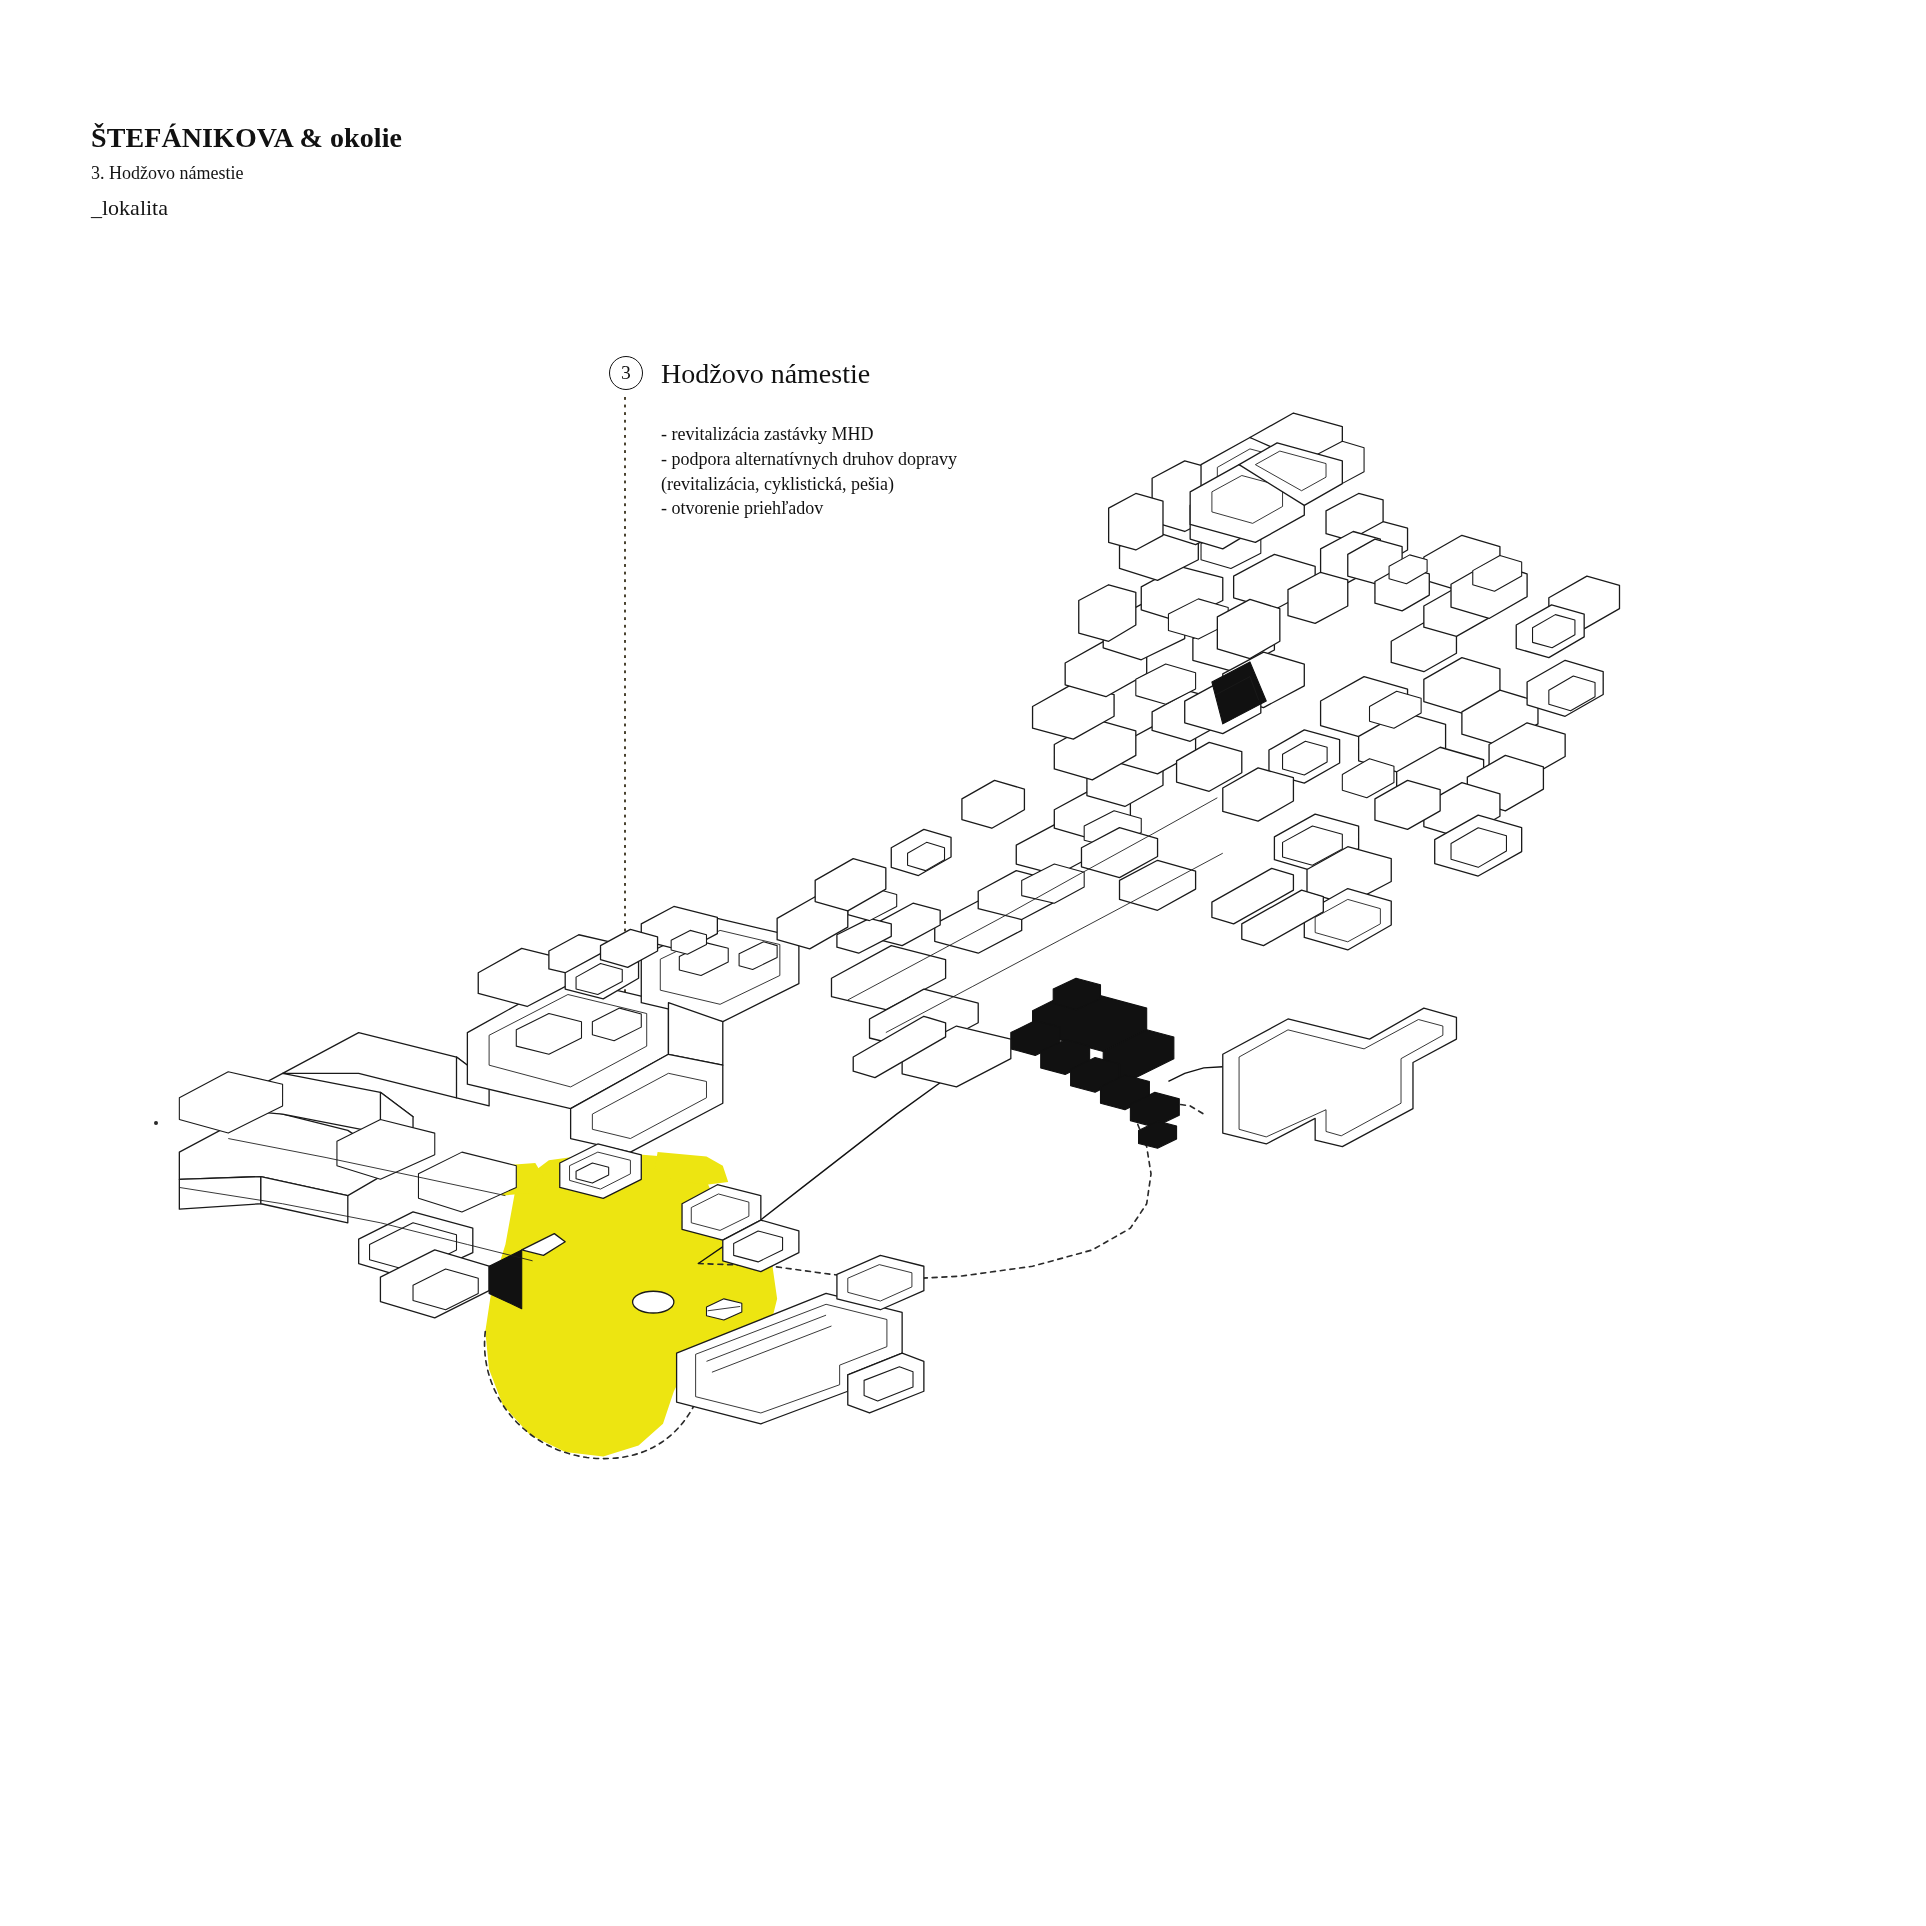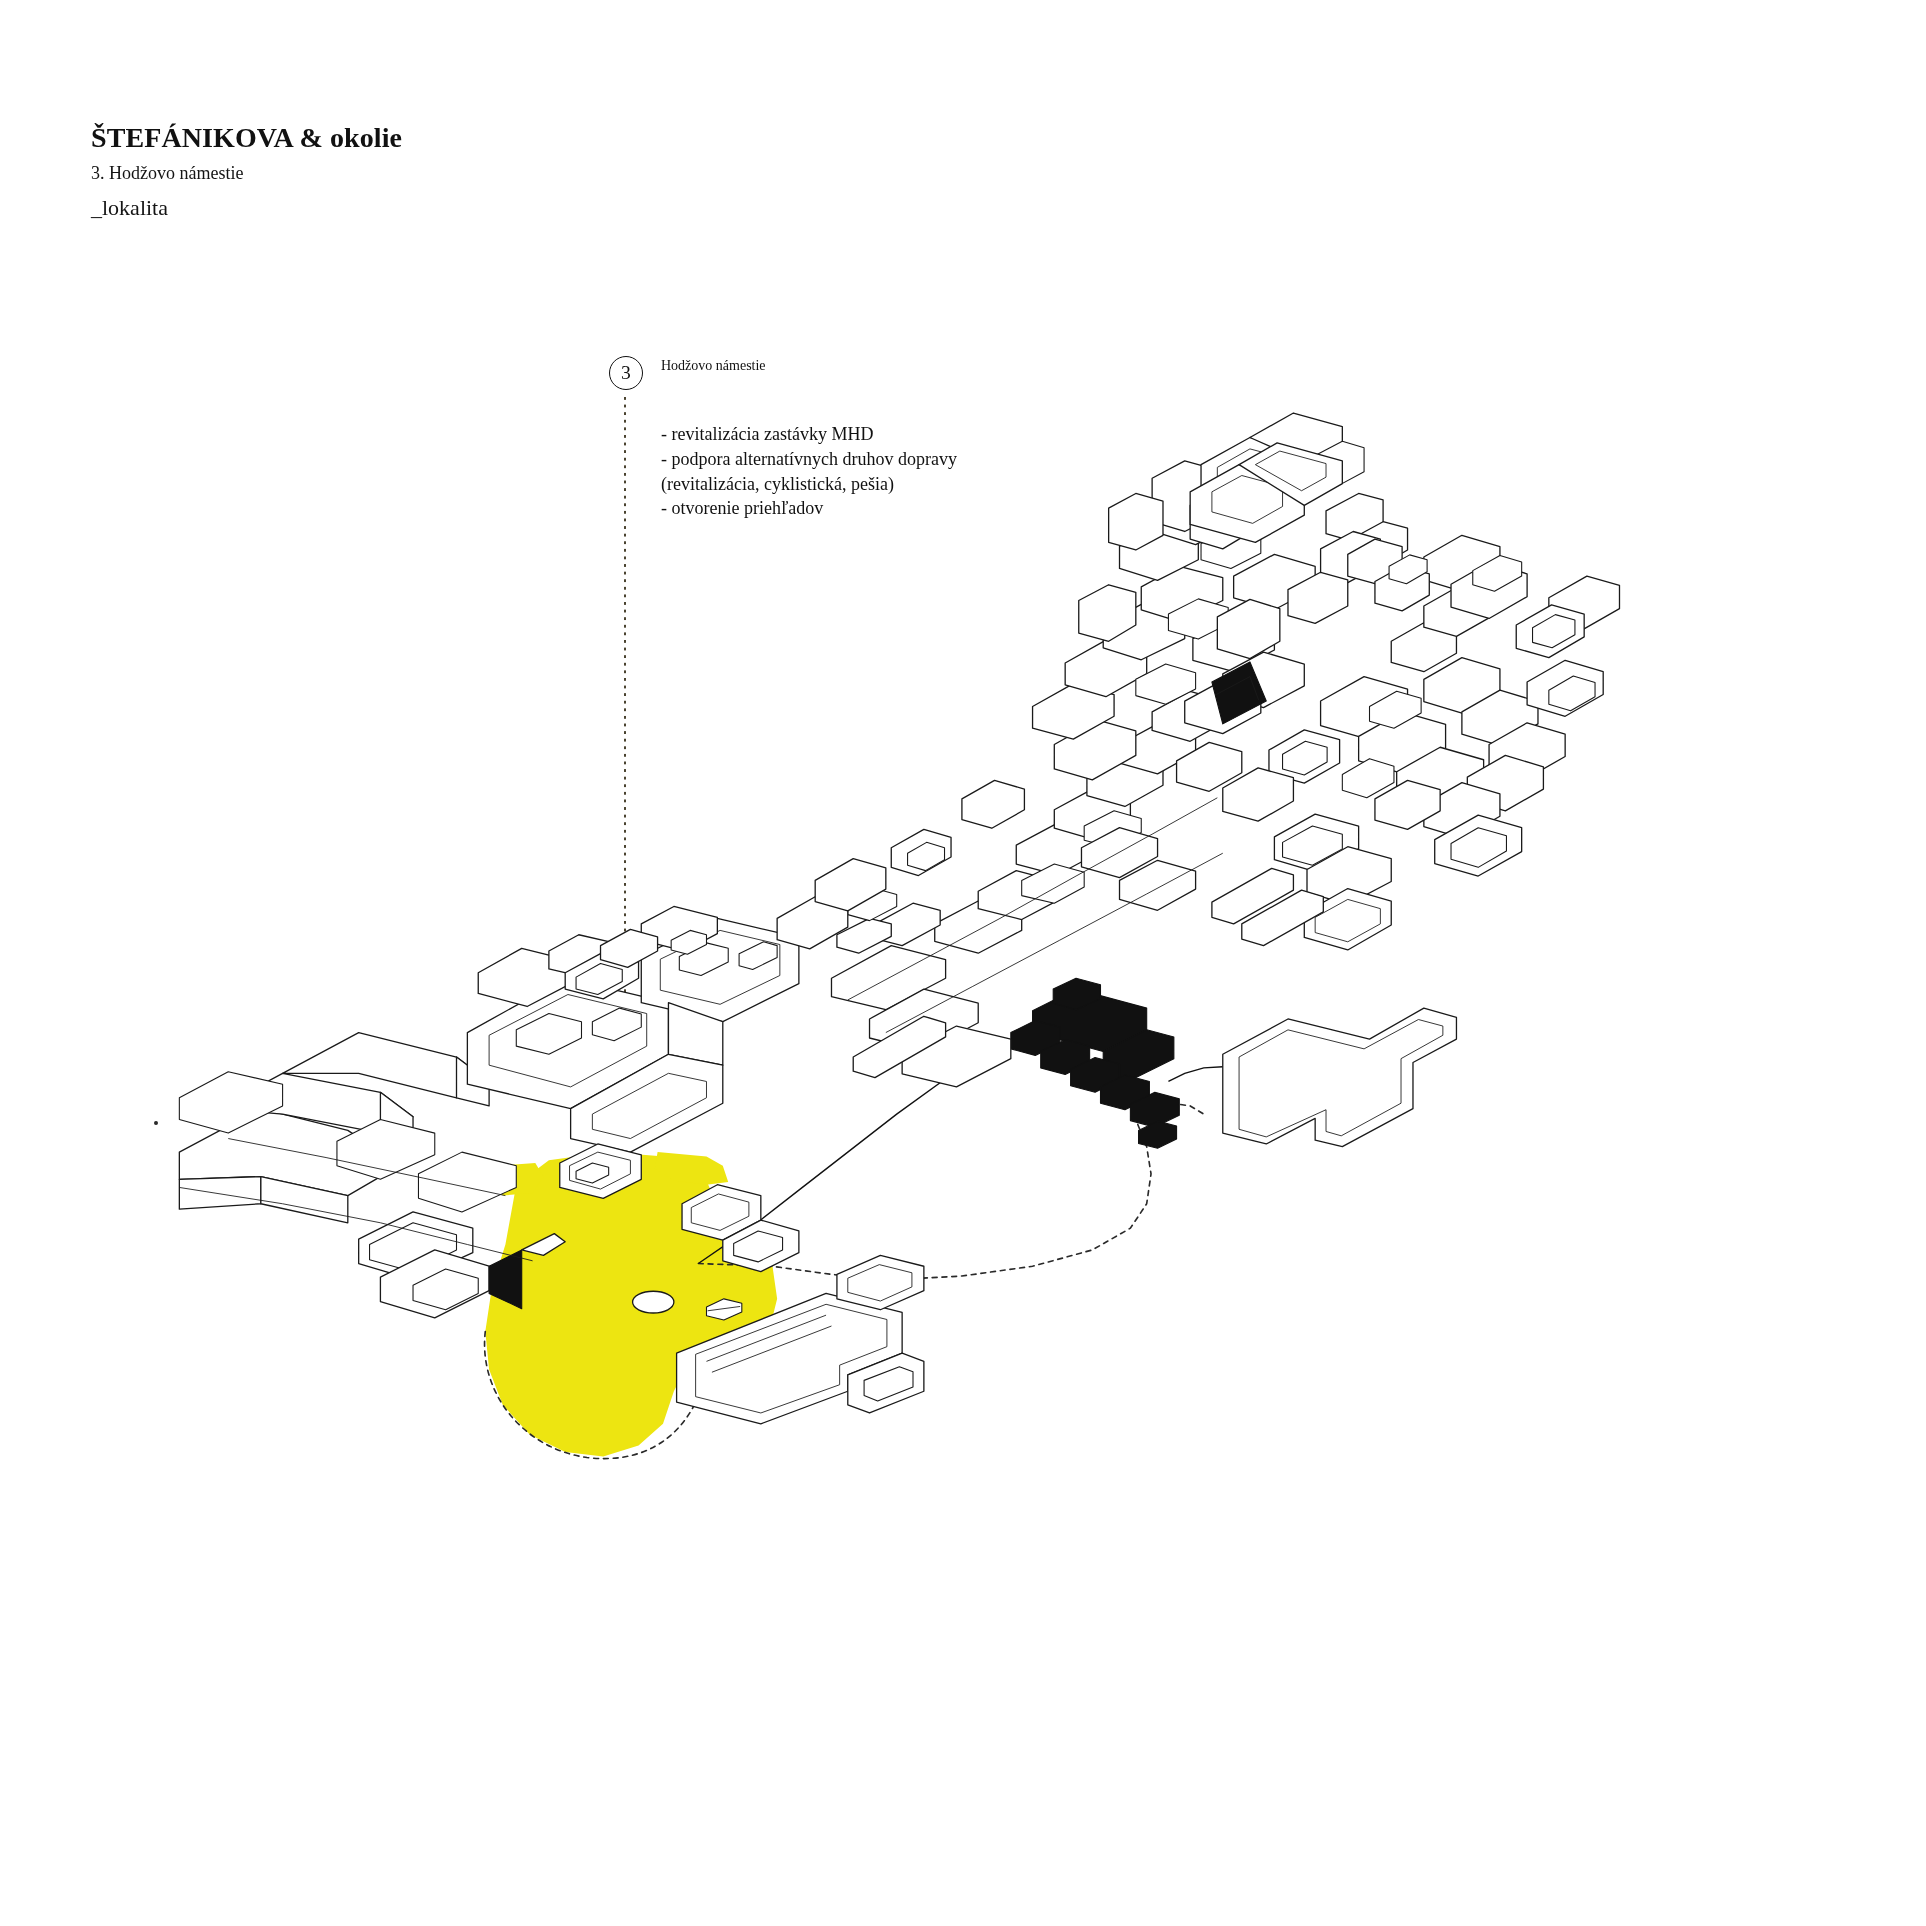--- a/index.html
+++ b/index.html
@@ -80,21 +80,21 @@
     font-size: 19.6px;
     font-weight: normal;
     color: #111111;
     background: #ffffff;
   }
   #callout-title {
     position: absolute;
     left: 52px;
     top: 2.2px;
     font-family: "Liberation Serif", serif;
-    font-size: 14px;
+    font-size: 28px;
     color: #111111;
     white-space: nowrap;
   }
   #callout-list {
     position: absolute;
     left: 52px;
     top: 66px;
     font-family: "Liberation Serif", serif;
     font-size: 18px;
     line-height: 1.38;

